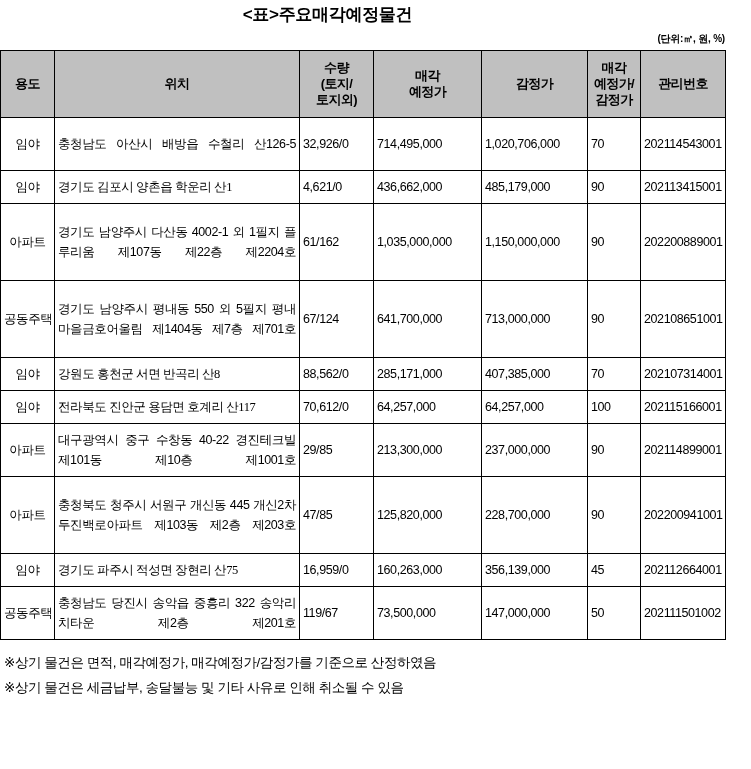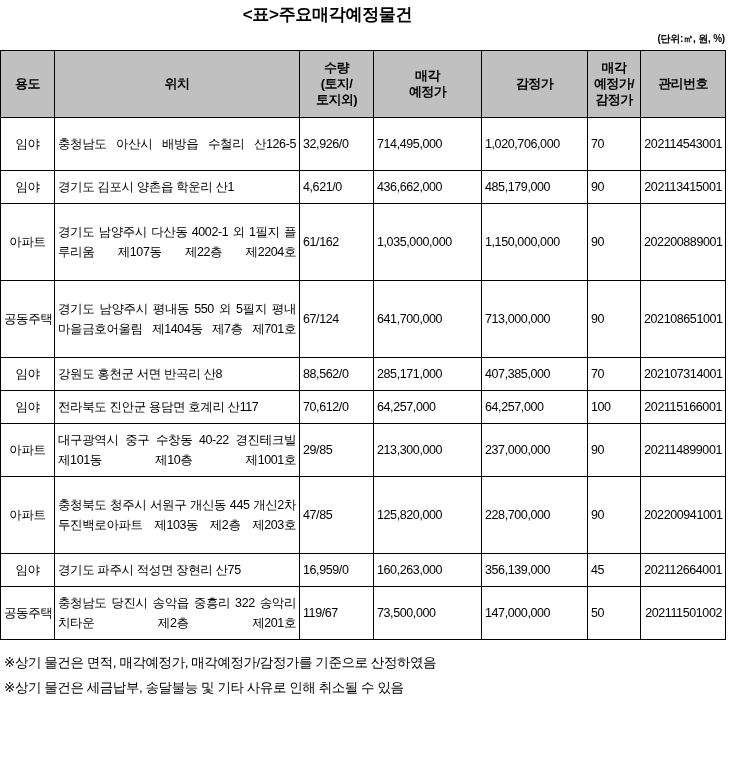--- a/index.html
+++ b/index.html
@@ -97,28 +97,29 @@
     text-align: justify;
     text-align-last: justify;
     letter-spacing: -0.5px;
     word-break: break-all;
     padding-left: 4px;
     padding-right: 4px;
   }
   td.loc.single {
     text-align: center;
     text-align-last: left;
+    font-family: Liberation Serif, serif;
   }
   td.num {
     white-space: nowrap;
     font-size: 12.5px;
     letter-spacing: -0.2px;
   }
   td.mgmt {
-    text-align: right;
+    text-align: left;
     white-space: nowrap;
     font-size: 12.5px;
     letter-spacing: -0.2px;
   }
 
   
   tr.h2 td { height: 48px; }
   tr.h1 td { height: 28px; }
   tr.h3 td { height: 72px; }
 

